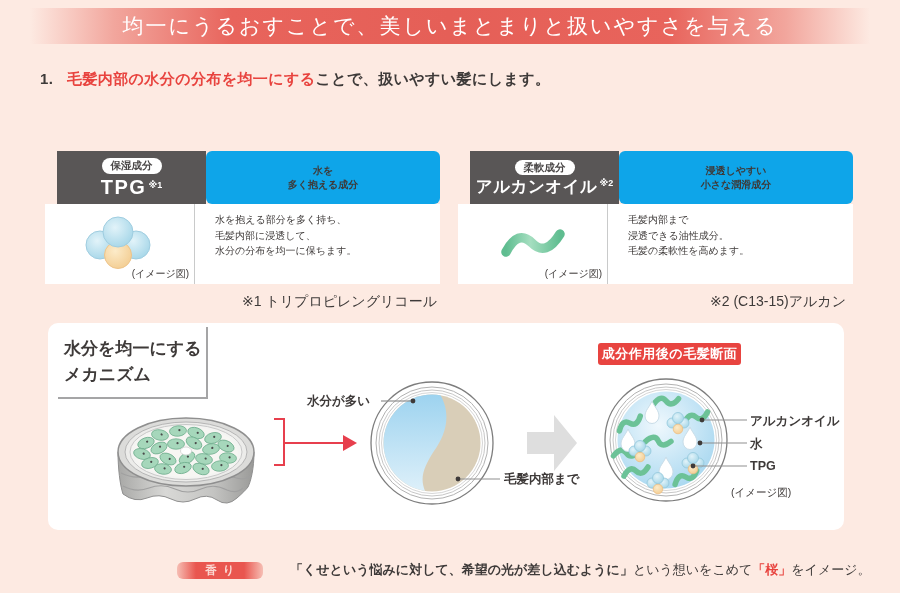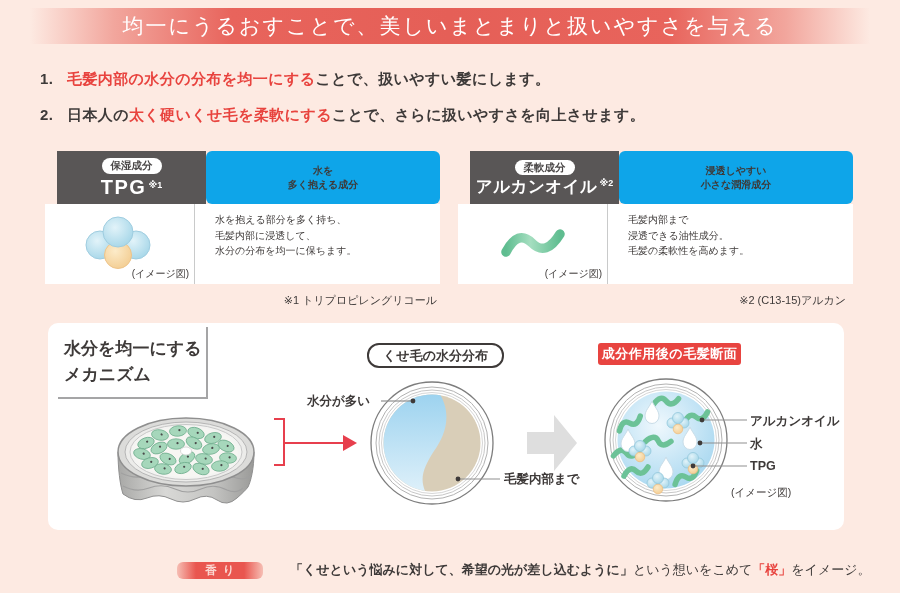--- a/index.html
+++ b/index.html
@@ -24,21 +24,21 @@
   .card-name{color:#fff;font-weight:bold;line-height:1;white-space:nowrap;}
   .card-left .card-name{font-size:20px;letter-spacing:1.5px;}
   .card-right .card-name{font-size:16.5px;letter-spacing:.5px;}
   .ref{font-size:9px;position:relative;top:-6px;margin-left:2px;letter-spacing:0;}
   .hdr-light{flex:1;background:#0ea5e9;display:flex;align-items:center;justify-content:center;
     text-align:center;font-size:10px;font-weight:bold;white-space:pre-line;line-height:1.35;border-radius:6px;}
   .card-body{display:flex;height:80px;background:#fff;}
   .icon-cell{width:149px;position:relative;border-right:1px solid #c9caca;display:flex;align-items:center;justify-content:center;}
   .caption{position:absolute;right:5px;bottom:3px;font-size:10px;}
   .card-desc{flex:1;padding:8px 12px 0 20px;font-size:10px;line-height:1.55;white-space:pre-line;}
-  .footnote{position:absolute;top:293px;font-size:11px;}
+  .footnote{position:absolute;top:293px;font-size:14px;}
   .fn-1{left:45px;width:392px;text-align:right;}
   .fn-2{left:458px;width:388px;text-align:right;}
   
   .panel{position:absolute;left:48px;top:323px;width:796px;height:207px;background:#fff;border-radius:10px;}
   .panel-art{position:absolute;left:0;top:0;}
   .panel-title{position:absolute;left:10px;top:4px;width:140px;padding:9px 2px 10px 6px;
     border-right:2px solid #a5a5a6;border-bottom:2px solid #a5a5a6;
     font-size:17px;font-weight:bold;line-height:1.5;white-space:pre-line;background:#fff;}
   .mid-label{position:absolute;left:319px;top:20px;width:133px;height:21px;background:#fff;
     border:2px solid #3e3a39;border-radius:12px;display:flex;align-items:center;justify-content:center;
@@ -65,23 +65,20 @@
 <body>
 
 <div class="page">
 
   <div class="banner">
     <span class="banner-text">均一にうるおすことで、美しいまとまりと扱いやすさを与える</span>
   </div>
 
   <div class="point point-1">
     <span class="num">1.</span><span class="seg-red">毛髪内部の水分の分布を均一にする</span><span>ことで、扱いやすい髪にします。</span>
-  </div>
-  <div class="point point-2">
-    <span class="num">2.</span><span>日本人の</span><span class="seg-red">太く硬いくせ毛を柔軟にする</span><span>ことで、さらに扱いやすさを向上させます。</span>
   </div>
 
   <div class="card card-left">
     <div class="card-hdr">
       <div class="hdr-dark">
         <span class="badge">保湿成分</span>
         <span class="card-name"><span>TPG</span><span class="ref">※1</span></span>
       </div>
       <div class="hdr-light">水を
 多く抱える成分</div>
@@ -322,21 +319,20 @@
         <circle cx="365" cy="78" r="2.4"></circle>
           <circle cx="410" cy="156" r="2.4"></circle>
         <circle cx="654" cy="97" r="2.4"></circle>
           <circle cx="652" cy="120" r="2.4"></circle>
           <circle cx="645" cy="143" r="2.4"></circle>
       </g>
     </svg>
 
     <div class="panel-title">水分を均一にする
 メカニズム</div>
-    <div class="mid-label">くせ毛の水分分布</div>
     <div class="result-label">成分作用後の毛髪断面</div>
     <div class="ann ann-more">水分が多い</div>
     <div class="ann ann-less">毛髪内部まで</div>
     <div class="ann ann-alkane">アルカンオイル</div>
     <div class="ann ann-water">水</div>
     <div class="ann ann-tpg">TPG</div>
     <div class="ann-caption">(イメージ図)</div>
   </div>
 
   <div class="frag-badge">香り</div>

